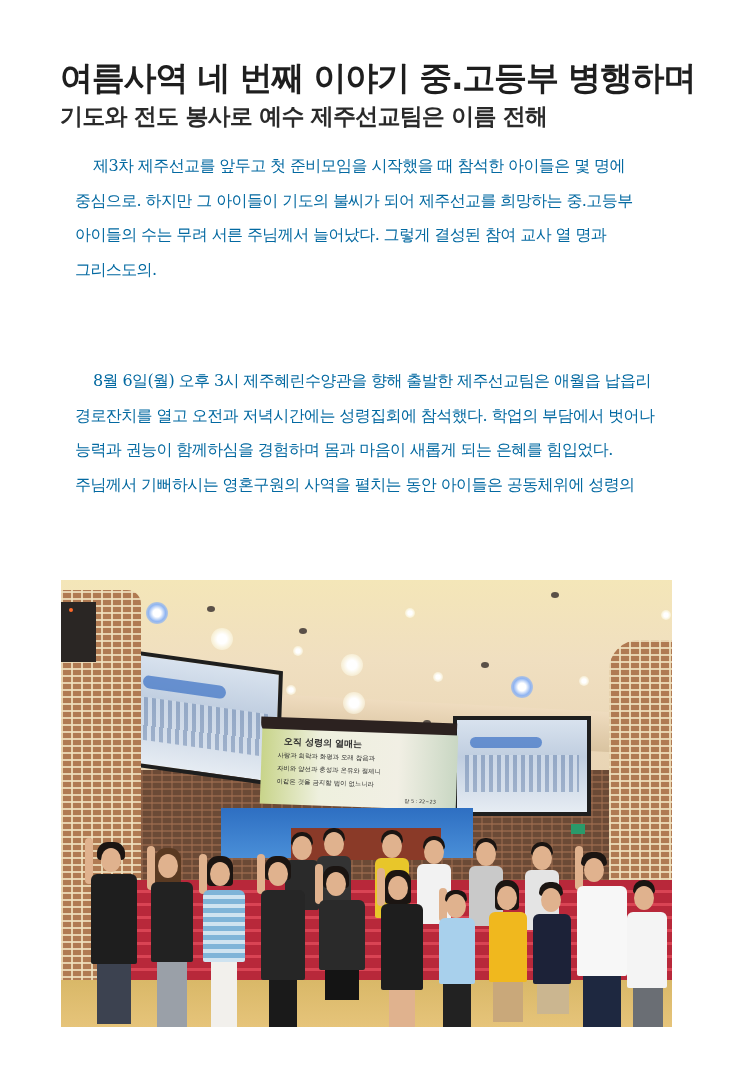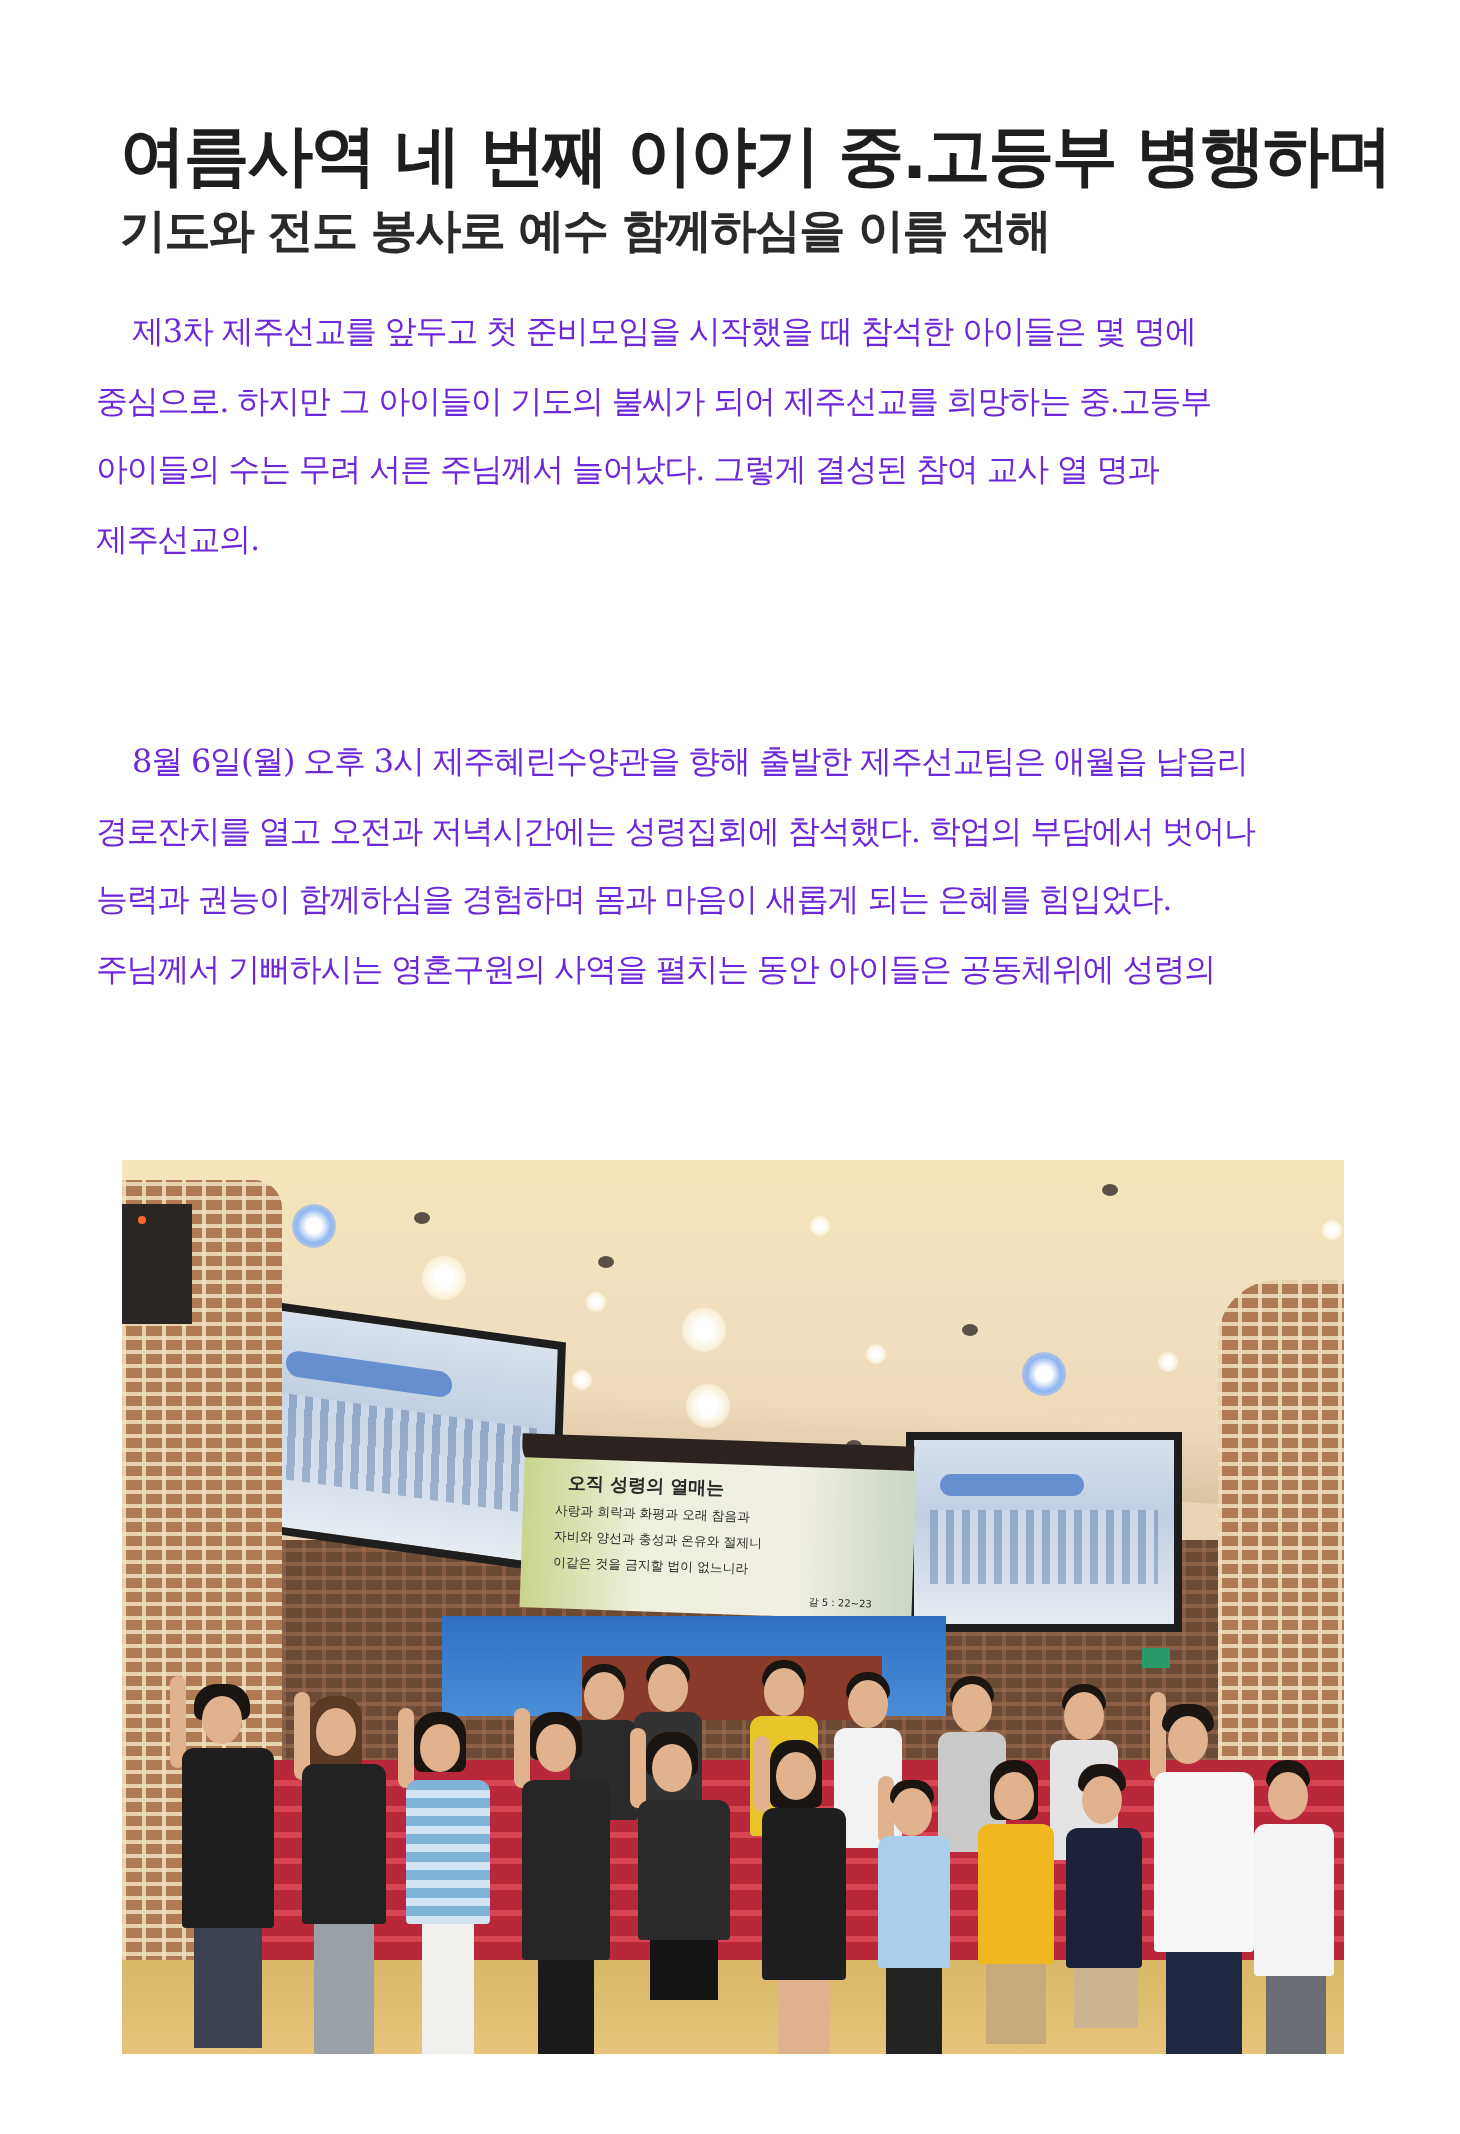--- a/index.html
+++ b/index.html
@@ -10,23 +10,23 @@
     font-size: 33px; line-height: 40px; color: #1e1e1e; letter-spacing: -1.2px;
     white-space: nowrap;
   }
   .subtitle {
     position: absolute; left: 60px; top: 100px; width: 640px;
     font-family: "DejaVu Sans", sans-serif; font-weight: bold;
     font-size: 23px; line-height: 32px; color: #2a2a2a; letter-spacing: -0.8px;
     white-space: nowrap;
   }
   .body-text {
-    position: absolute; left: 48px; width: 612px;
+    position: absolute; left: 75px; width: 612px;
     font-family: "DejaVu Serif", serif; font-size: 16px; line-height: 34.5px;
-    color: #6d28d9; letter-spacing: -0.6px; text-align: justify;
+    color: #0369a1; letter-spacing: -0.6px; text-align: justify;
     word-break: keep-all;
   }
   .p1 { top: 149px; }
   .p2 { top: 364px; }
   .line { display: block; white-space: nowrap; }
   .indent { padding-left: 18px; }
 
   
   .photo {
     position: absolute; left: 61px; top: 580px; width: 611px; height: 447px;
@@ -94,27 +94,27 @@
   .person .hair { position: absolute; width: 22px; height: 14px; border-radius: 11px 11px 4px 4px; background: #1b1512; }
   .person .torso { position: absolute; border-radius: 6px 6px 2px 2px; }
   .person .legs { position: absolute; }
   .person .arm { position: absolute; width: 8px; border-radius: 4px; background: #e0b28e; }
   .exit-sign { position: absolute; left: 510px; top: 244px; width: 14px; height: 10px; background: #2a9a6a; }
 </style>
 </head>
 <body>
 
 <div class="title">여름사역 네 번째 이야기 중.고등부 병행하며</div>
-<div class="subtitle">기도와 전도 봉사로 예수 함께하심을 이름 전해</div>
+<div class="subtitle">기도와 전도 봉사로 예수 제주선교팀은 이름 전해</div>
 
 <div class="body-text p1">
   <span class="line indent">제3차 제주선교를 앞두고 첫 준비모임을 시작했을 때 참석한 아이들은 몇 명에</span>
   <span class="line">중심으로. 하지만 그 아이들이 기도의 불씨가 되어 제주선교를 희망하는 중.고등부</span>
   <span class="line">아이들의 수는 무려 서른 주님께서 늘어났다. 그렇게 결성된 참여 교사 열 명과</span>
-  <span class="line">제주선교의.</span>
+  <span class="line">그리스도의.</span>
 </div>
 
 <div class="body-text p2">
   <span class="line indent">8월 6일(월) 오후 3시 제주혜린수양관을 향해 출발한 제주선교팀은 애월읍 납읍리</span>
   <span class="line">경로잔치를 열고 오전과 저녁시간에는 성령집회에 참석했다. 학업의 부담에서 벗어나</span>
   <span class="line">능력과 권능이 함께하심을 경험하며 몸과 마음이 새롭게 되는 은혜를 힘입었다.</span>
   <span class="line">주님께서 기뻐하시는 영혼구원의 사역을 펼치는 동안 아이들은 공동체위에 성령의</span>
 </div>
 
 <div class="photo">

